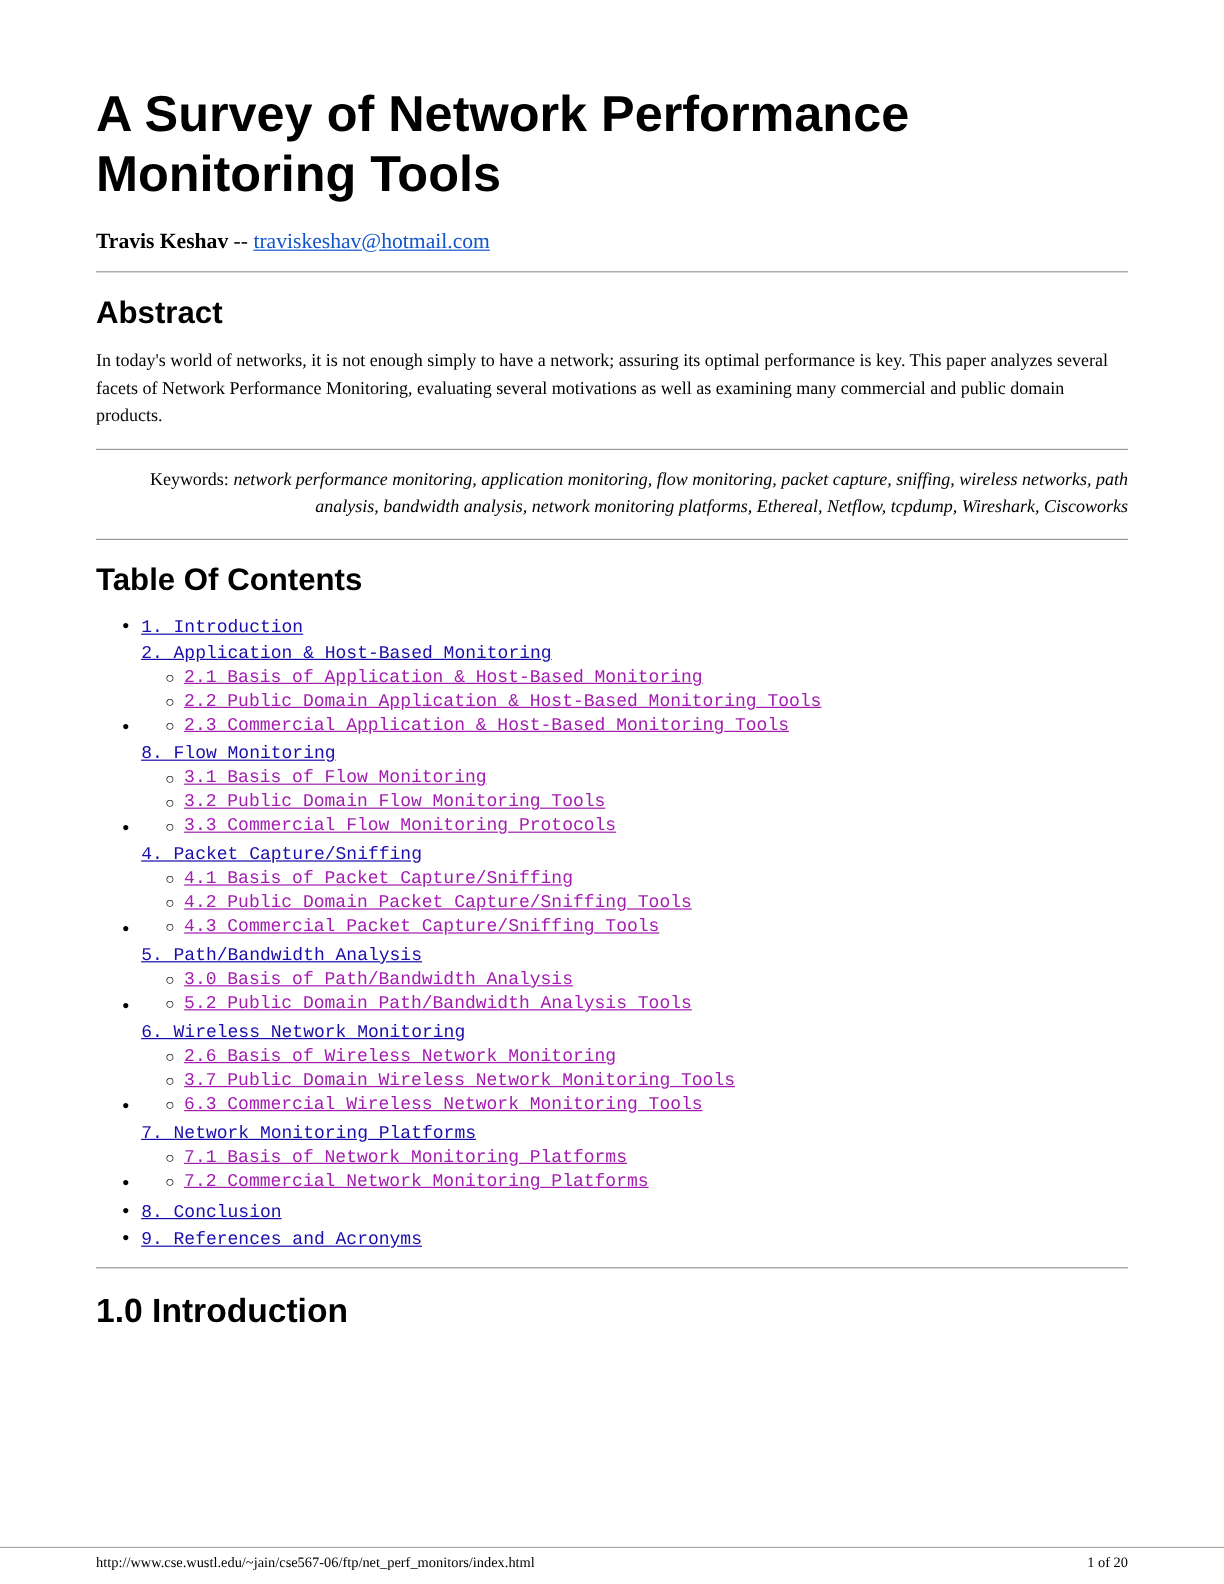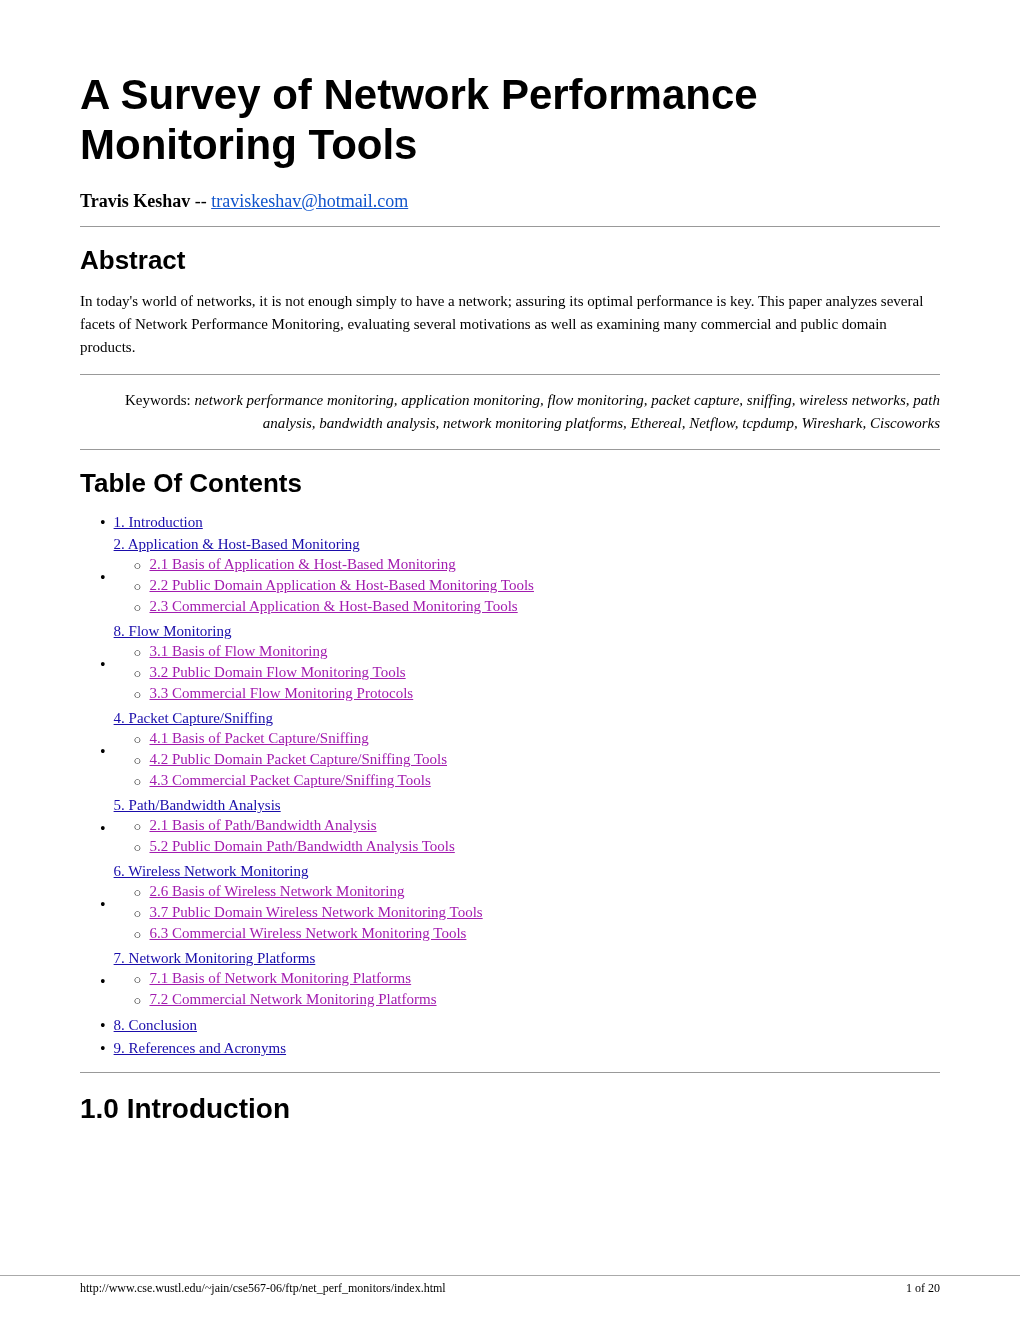--- a/index.html
+++ b/index.html
@@ -79,21 +79,22 @@
     .toc-list {
       list-style: none;
       padding-left: 0;
       margin-left: 20px;
     }
 
     .toc-list > li {
       margin-bottom: 4px;
       font-size: 15px;
       display: flex;
-      align-items: center;
+      align-items: flex-end;
+      font-family: Liberation Mono, monospace;
     }
 
     .toc-list > li::before {
       content: "•";
       margin-right: 8px;
       font-size: 16px;
       flex-shrink: 0;
       margin-top: 1px;
     }
 
@@ -136,21 +137,21 @@
     .intro-heading {
       font-size: 28px;
       font-weight: bold;
       font-family: Arial, Helvetica, sans-serif;
       margin-top: 20px;
       margin-bottom: 10px;
     }
 
     .footer {
       position: absolute;
-      bottom: 24px;
+      bottom: 10px;
       left: 0;
       right: 0;
       display: flex;
       justify-content: space-between;
       padding: 0 80px;
       font-size: 12px;
       color: #000;
       border-top: 1px solid #aaa;
       padding-top: 5px;
     }
@@ -236,21 +237,21 @@
               <a href="#4.3">4.3 Commercial Packet Capture/Sniffing Tools</a>
             </li>
           </ul>
         </div>
       </li>
       <li>
         <div class="toc-item-content">
           <a href="#5">5. Path/Bandwidth Analysis</a>
           <ul class="toc-sub-list">
             <li>
-              <a href="#5.1">2.1 Basis of Path/Bandwidth Analysis</a>
+              <a href="#5.1">3.0 Basis of Path/Bandwidth Analysis</a>
             </li>
             <li>
               <a href="#5.2">5.2 Public Domain Path/Bandwidth Analysis Tools</a>
             </li>
           </ul>
         </div>
       </li>
       <li>
         <div class="toc-item-content">
           <a href="#6">6. Wireless Network Monitoring</a>

